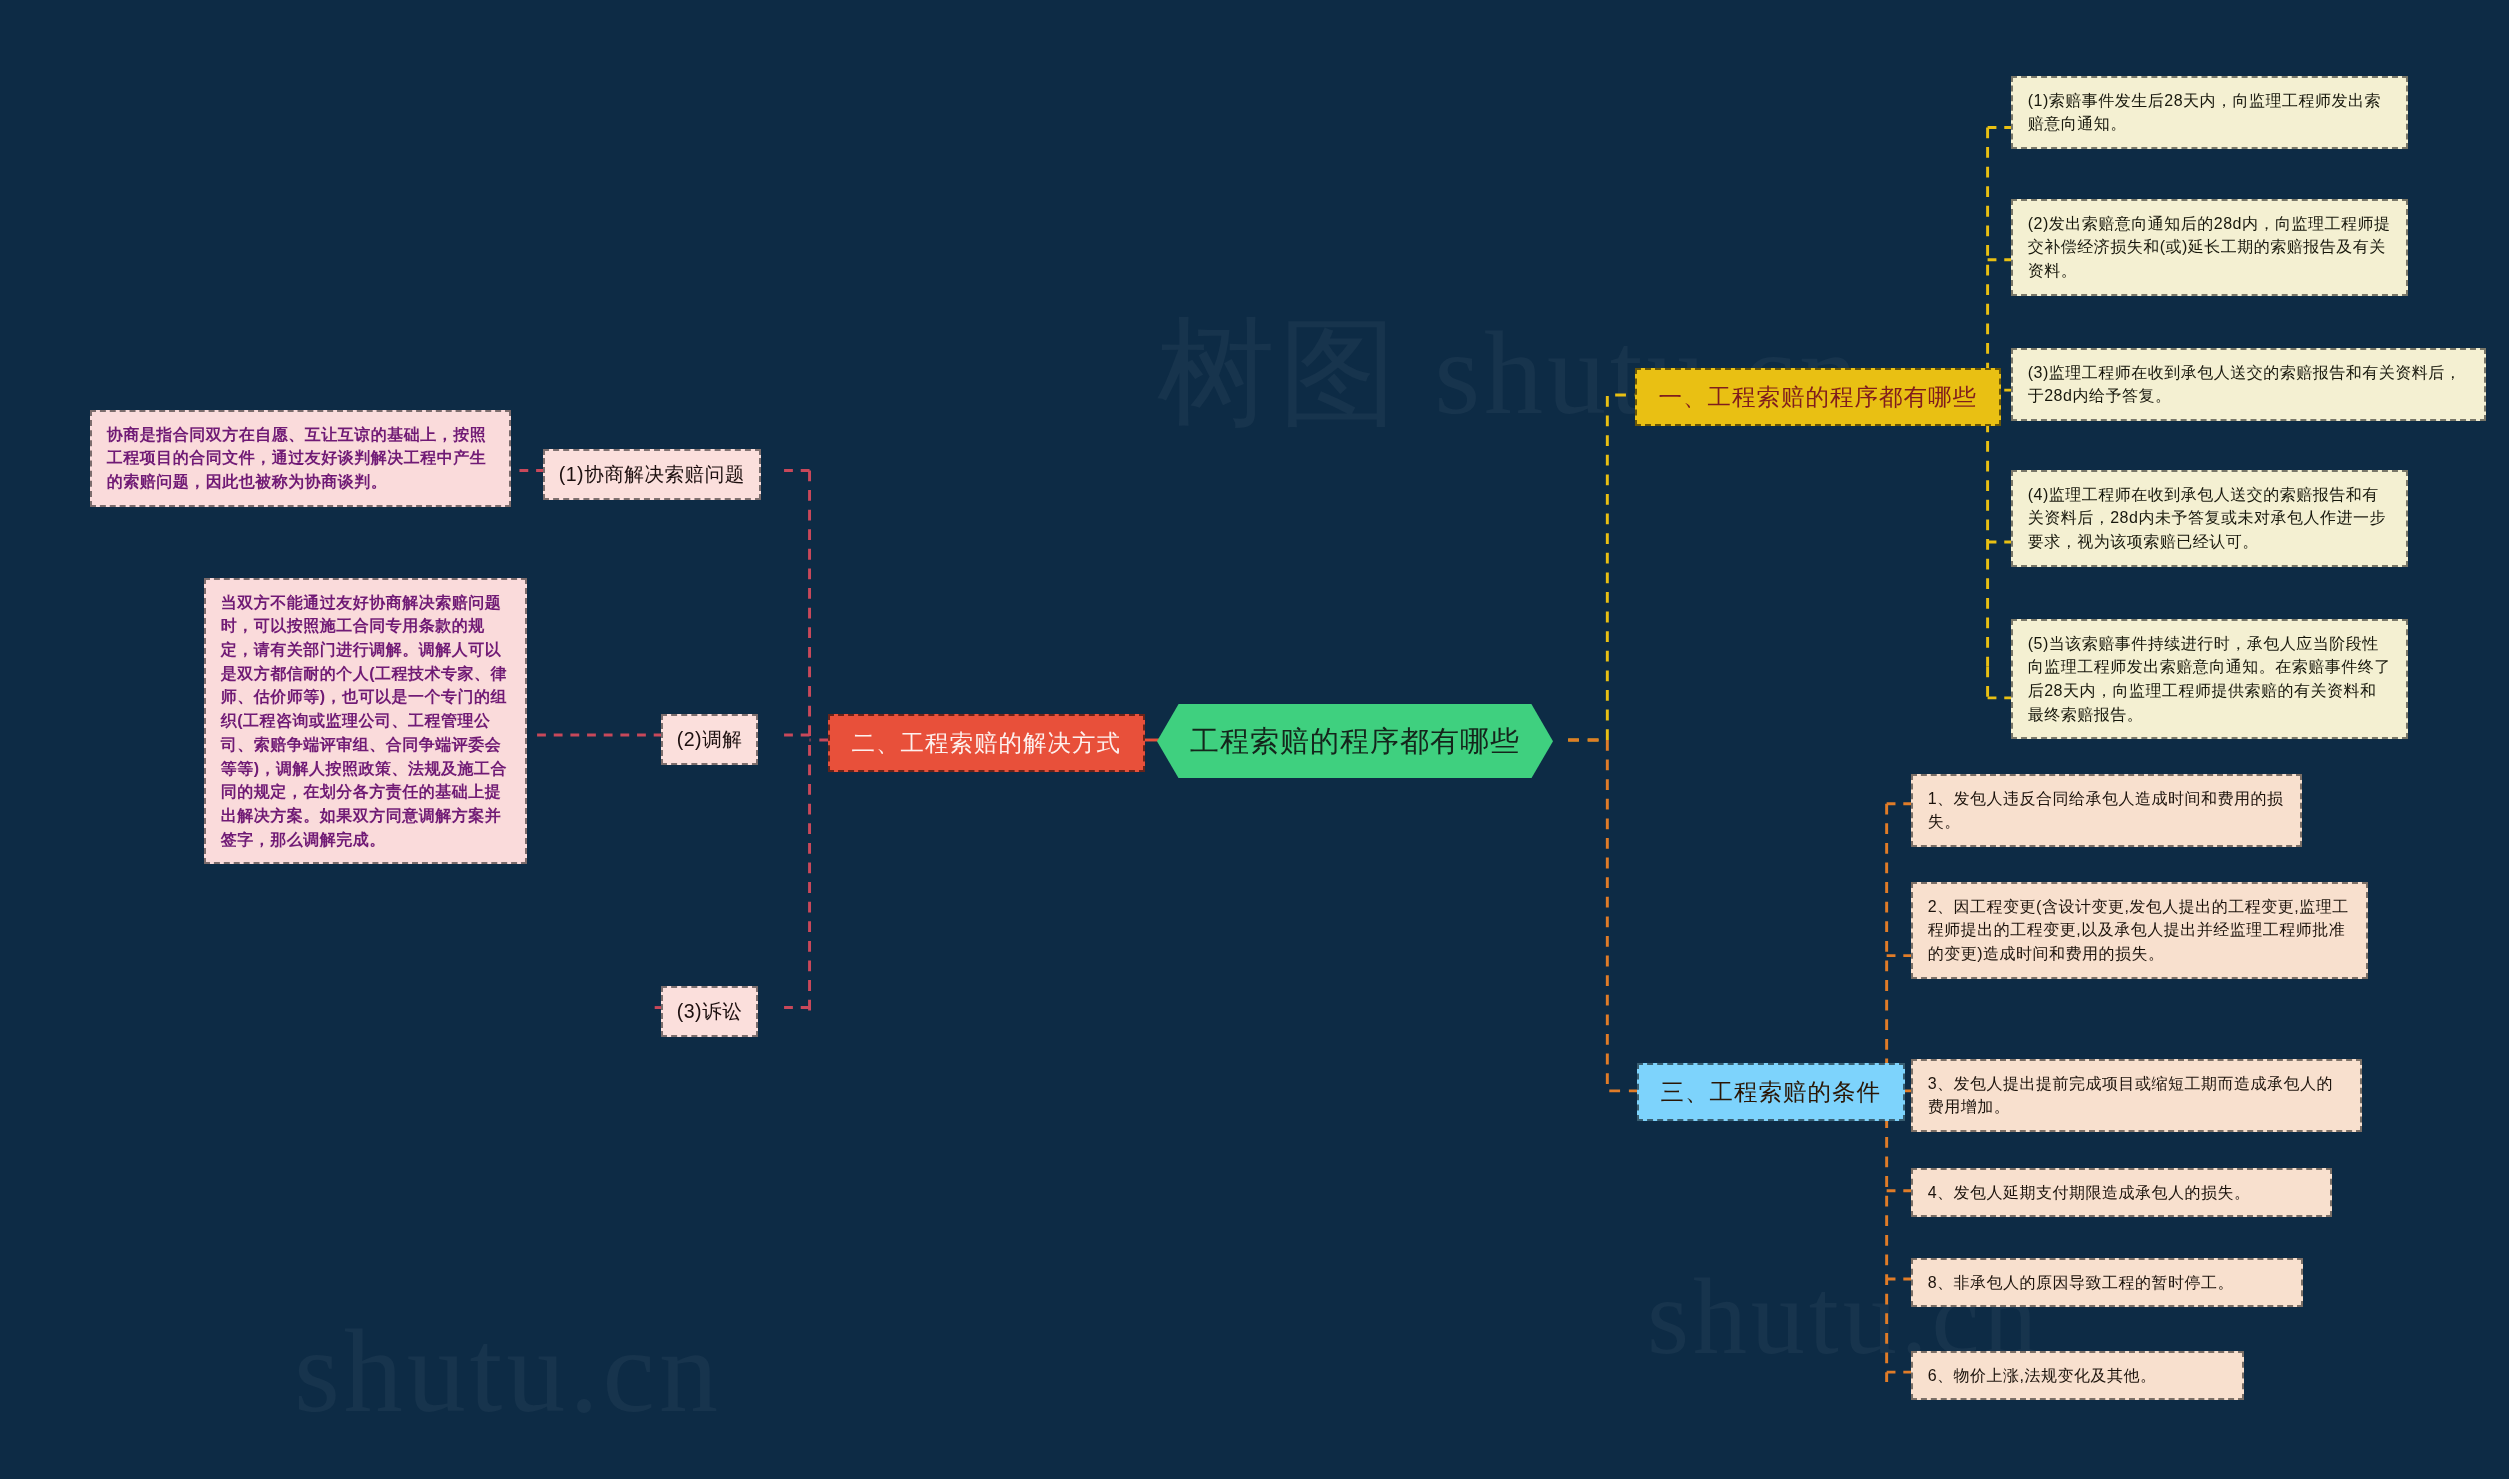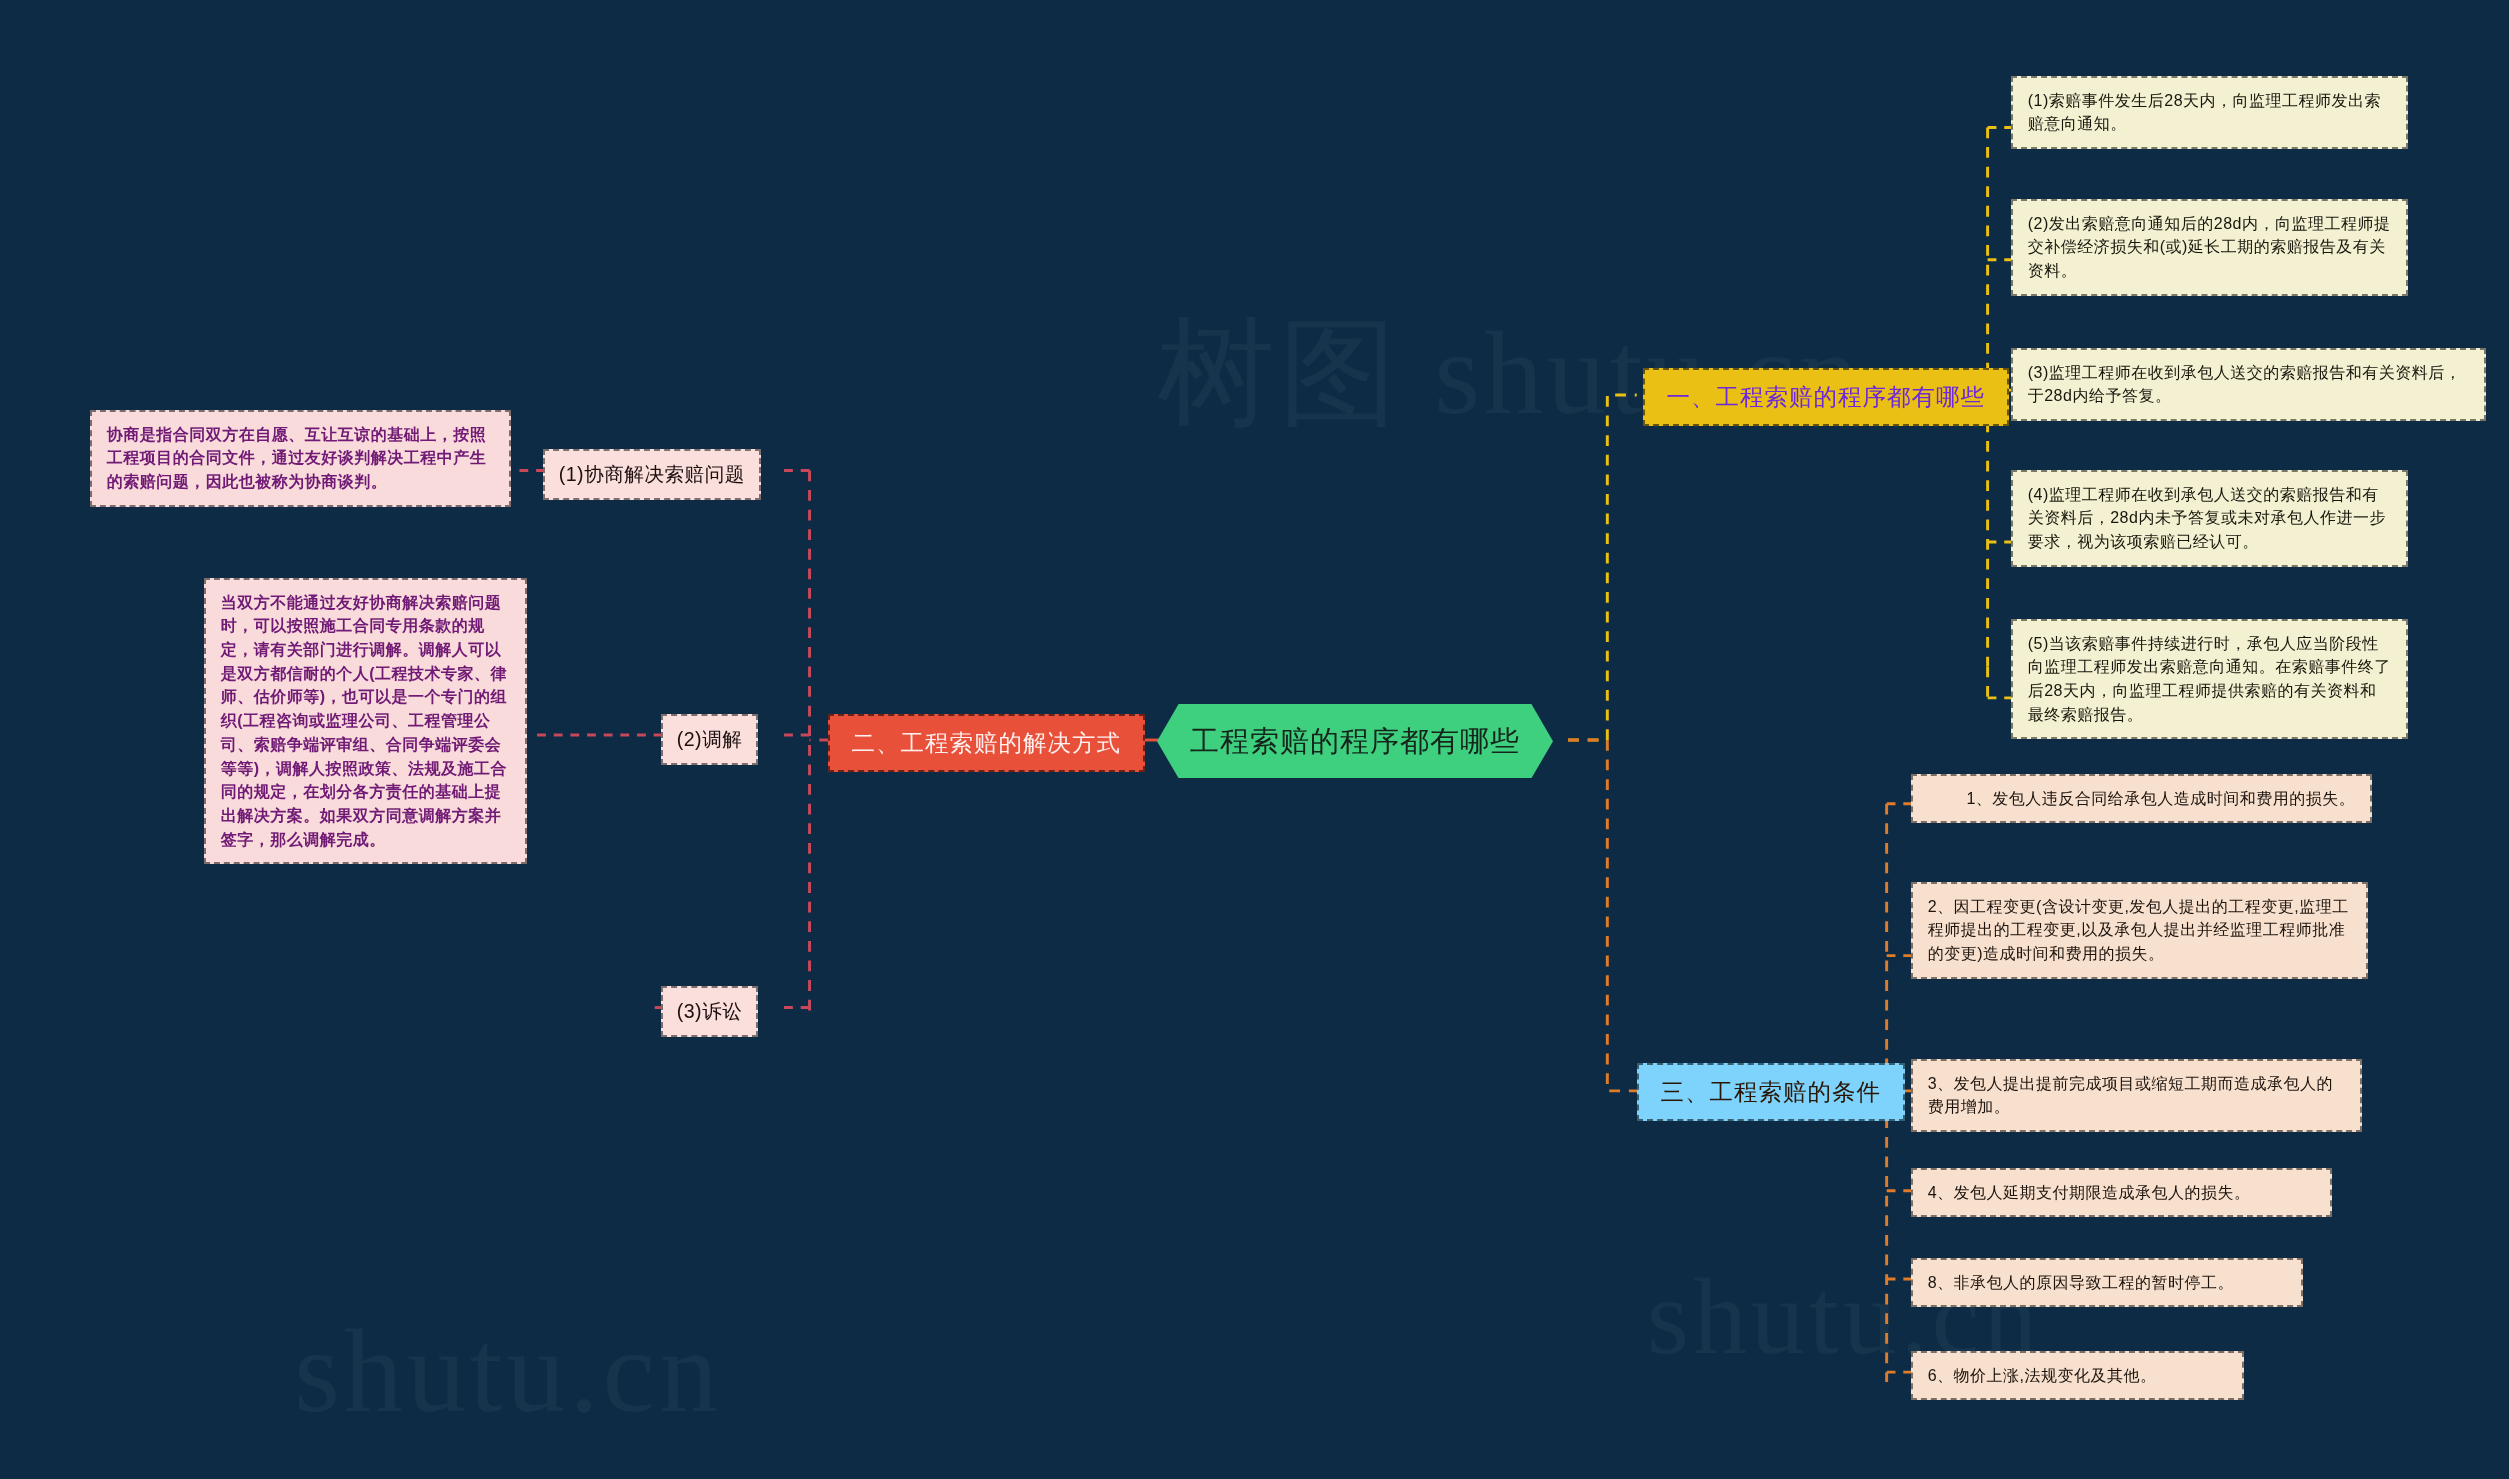--- a/index.html
+++ b/index.html
@@ -48,21 +48,21 @@
   }
 
   
   .branch{
     font-size:23.5px;
     padding:9.8px 21.6px;
     text-align:center;
     letter-spacing:1px;
     border:2px dashed rgba(0,0,0,.55);
   }
-  .branch-yellow{background:#e9c013;color:#6d28d9;margin-left:8px;}
+  .branch-yellow{background:#e9c013;color:#7f1d1d;}
   .branch-red{background:#e8503a;color:#fdf0ee;}
   .branch-orange{background:#7dd3fc;color:#2a1605;}
 
   
   .leaf{
     font-size:16px;
     padding:10.8px 14.7px;
     border:2px dashed rgba(0,0,0,.5);
     letter-spacing:0.5px;
   }
@@ -132,21 +132,21 @@
 
   <div class="node leaf leaf-pink2 leaf-sm" style="left:543px;top:449px;">(1)协商解决索赔问题</div>
   <div class="node leaf leaf-pink2 leaf-sm" style="left:661px;top:714px;">(2)调解</div>
   <div class="node leaf leaf-pink2 leaf-sm" style="left:661px;top:986px;">(3)诉讼</div>
 
   <div class="node leaf leaf-pink" style="left:90px;top:410px;width:421px;">协商是指合同双方在自愿、互让互谅的基础上，按照工程项目的合同文件，通过友好谈判解决工程中产生的索赔问题，因此也被称为协商谈判。</div>
   <div class="node leaf leaf-pink" style="left:204px;top:578px;width:323px;">当双方不能通过友好协商解决索赔问题时，可以按照施工合同专用条款的规定，请有关部门进行调解。调解人可以是双方都信耐的个人(工程技术专家、律师、估价师等)，也可以是一个专门的组织(工程咨询或监理公司、工程管理公司、索赔争端评审组、合同争端评委会等等)，调解人按照政策、法规及施工合同的规定，在划分各方责任的基础上提出解决方案。如果双方同意调解方案并签字，那么调解完成。</div>
 
   <div class="node branch branch-orange" style="left:1637px;top:1063px;">三、工程索赔的条件</div>
 
-  <div class="node leaf leaf-peach" style="left:1911px;top:774px;width:461px;text-align:right;">1、发包人违反合同给承包人造成时间和费用的损失。</div>
+  <div class="node leaf leaf-peach" style="left:1911px;top:774px;width:391px;">1、发包人违反合同给承包人造成时间和费用的损失。</div>
   <div class="node leaf leaf-peach" style="left:1911px;top:882px;width:457px;">2、因工程变更(含设计变更,发包人提出的工程变更,监理工程师提出的工程变更,以及承包人提出并经监理工程师批准的变更)造成时间和费用的损失。</div>
   <div class="node leaf leaf-peach" style="left:1911px;top:1059px;width:451px;">3、发包人提出提前完成项目或缩短工期而造成承包人的费用增加。</div>
   <div class="node leaf leaf-peach" style="left:1911px;top:1168px;width:421px;">4、发包人延期支付期限造成承包人的损失。</div>
   <div class="node leaf leaf-peach" style="left:1911px;top:1258px;width:392px;">8、非承包人的原因导致工程的暂时停工。</div>
   <div class="node leaf leaf-peach" style="left:1911px;top:1351px;width:333px;">6、物价上涨,法规变化及其他。</div>
 
 </div>
 
 
 </body></html>

